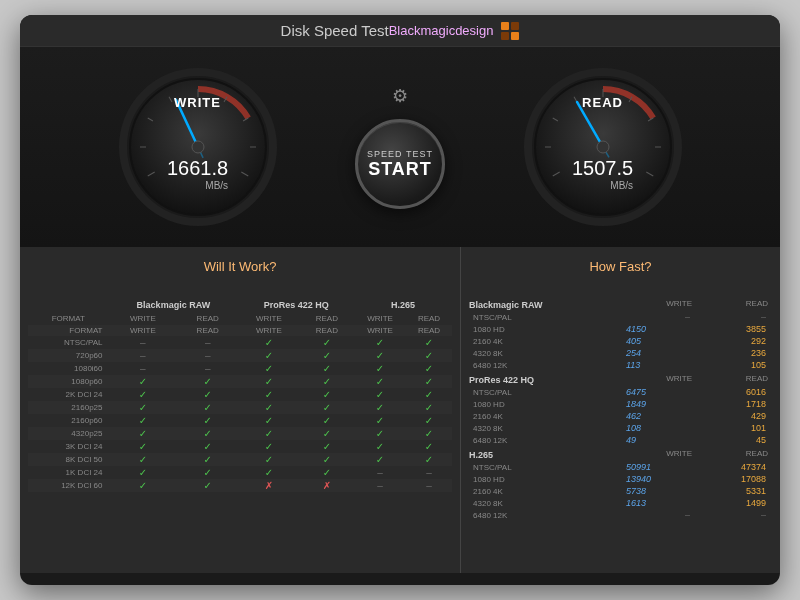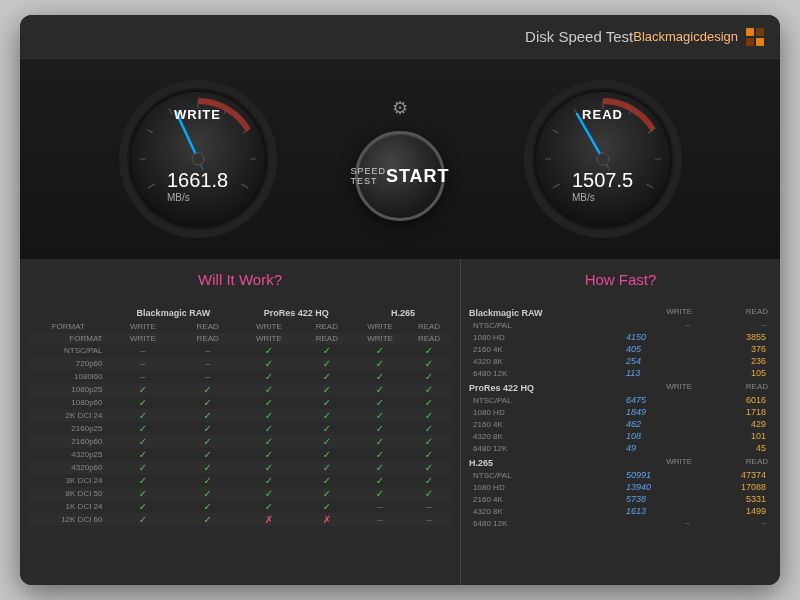--- a/index.html
+++ b/index.html
@@ -14,39 +14,39 @@
       width: 760px;
       height: 570px;
       margin: 15px auto;
       background: #1a1a1a;
       border-radius: 12px;
       overflow: hidden;
       box-shadow: 0 8px 30px rgba(0,0,0,0.5);
     }
     .title-bar {
       background: #2a2a2a;
-      height: 44px;
+      height: 32px;
       display: flex;
       align-items: center;
-      justify-content: flex-end;
+      justify-content: center;
       padding: 8px 16px;
       border-bottom: 1px solid #333;
     }
     .title-bar-title {
       color: #ccc;
       font-size: 15px;
       font-weight: 400;
     }
     .bmd-logo {
       display: flex;
       align-items: center;
       gap: 8px;
     }
     .bmd-text {
-      color: #fdba74;
+      color: #f0abfc;
       font-size: 13px;
     }
     .bmd-icon {
       display: grid;
       grid-template-columns: 1fr 1fr;
       gap: 2px;
     }
     .bmd-icon-cell {
       width: 8px;
       height: 8px;
@@ -101,42 +101,42 @@
     .gauge-value {
       color: #fff;
       font-size: 20px;
       font-weight: 300;
       white-space: nowrap;
     }
     .gauge-unit {
       color: #aaa;
       font-size: 10px;
       display: block;
-      text-align: left;
+      text-align: right;
     }
     .start-button-area {
       display: flex;
       flex-direction: column;
       align-items: center;
       gap: 8px;
     }
     .gear-icon {
       color: #888;
       font-size: 18px;
       cursor: pointer;
       margin-bottom: 4px;
     }
     .start-button {
       width: 90px;
       height: 90px;
       border-radius: 50%;
       background: radial-gradient(circle at 40% 35%, #444 0%, #1a1a1a 70%, #111 100%);
       border: 3px solid #555;
       display: flex;
-      flex-direction: row;
+      flex-direction: column;
       align-items: center;
       justify-content: center;
       cursor: pointer;
       box-shadow: 0 4px 15px rgba(0,0,0,0.6), inset 0 1px 0 rgba(255,255,255,0.1);
     }
     .start-btn-top {
       color: #ccc;
       font-size: 9px;
       letter-spacing: 1px;
     }
@@ -156,25 +156,25 @@
     .will-it-work {
       flex: 1.4;
       padding: 12px 8px;
       border-right: 1px solid #444;
     }
     .how-fast {
       flex: 1;
       padding: 12px 8px;
     }
     .section-title {
-      color: #ec4899;
-      font-size: 15px;
+      color: #fdba74;
+      font-size: 13px;
       font-weight: 500;
       text-align: center;
-      margin-bottom: 16px;
+      margin-bottom: 22px;
     }
     
     .wiw-table {
       width: 100%;
       border-collapse: collapse;
       font-size: 9px;
     }
     .wiw-table th {
       color: #999;
       font-weight: 500;
@@ -420,29 +420,20 @@
             <tr class="striped-row">
               <td class="format-col">1080i60</td>
               <td><span class="dash">–</span></td>
               <td><span class="dash">–</span></td>
               <td><span class="check">✓</span></td>
               <td><span class="check">✓</span></td>
               <td><span class="check">✓</span></td>
               <td><span class="check">✓</span></td>
             </tr>
             <tr class="striped-row">
-              <td class="format-col">1080p25</td>
-              <td><span class="check">✓</span></td>
-              <td><span class="check">✓</span></td>
-              <td><span class="check">✓</span></td>
-              <td><span class="check">✓</span></td>
-              <td><span class="check">✓</span></td>
-              <td><span class="check">✓</span></td>
-            </tr>
-            <tr class="striped-row">
               <td class="format-col">1080p60</td>
               <td><span class="check">✓</span></td>
               <td><span class="check">✓</span></td>
               <td><span class="check">✓</span></td>
               <td><span class="check">✓</span></td>
               <td><span class="check">✓</span></td>
               <td><span class="check">✓</span></td>
             </tr>
             <tr class="striped-row">
               <td class="format-col">2K DCI 24</td>
@@ -466,29 +457,20 @@
               <td class="format-col">2160p60</td>
               <td><span class="check">✓</span></td>
               <td><span class="check">✓</span></td>
               <td><span class="check">✓</span></td>
               <td><span class="check">✓</span></td>
               <td><span class="check">✓</span></td>
               <td><span class="check">✓</span></td>
             </tr>
             <tr class="striped-row">
               <td class="format-col">4320p25</td>
-              <td><span class="check">✓</span></td>
-              <td><span class="check">✓</span></td>
-              <td><span class="check">✓</span></td>
-              <td><span class="check">✓</span></td>
-              <td><span class="check">✓</span></td>
-              <td><span class="check">✓</span></td>
-            </tr>
-            <tr class="striped-row">
-              <td class="format-col">4320p60</td>
               <td><span class="check">✓</span></td>
               <td><span class="check">✓</span></td>
               <td><span class="check">✓</span></td>
               <td><span class="check">✓</span></td>
               <td><span class="check">✓</span></td>
               <td><span class="check">✓</span></td>
             </tr>
             <tr class="striped-row">
               <td class="format-col">3K DCI 24</td>
               <td><span class="check">✓</span></td>
@@ -544,21 +526,21 @@
               <td class="dash-val">–</td>
             </tr>
             <tr>
               <td class="row-label">1080 HD</td>
               <td class="val-write">4150</td>
               <td class="val-read">3855</td>
             </tr>
             <tr>
               <td class="row-label">2160 4K</td>
               <td class="val-write">405</td>
-              <td class="val-read">376</td>
+              <td class="val-read">292</td>
             </tr>
             <tr>
               <td class="row-label">4320 8K</td>
               <td class="val-write">254</td>
               <td class="val-read">236</td>
             </tr>
             <tr>
               <td class="row-label">6480 12K</td>
               <td class="val-write">113</td>
               <td class="val-read">105</td>

